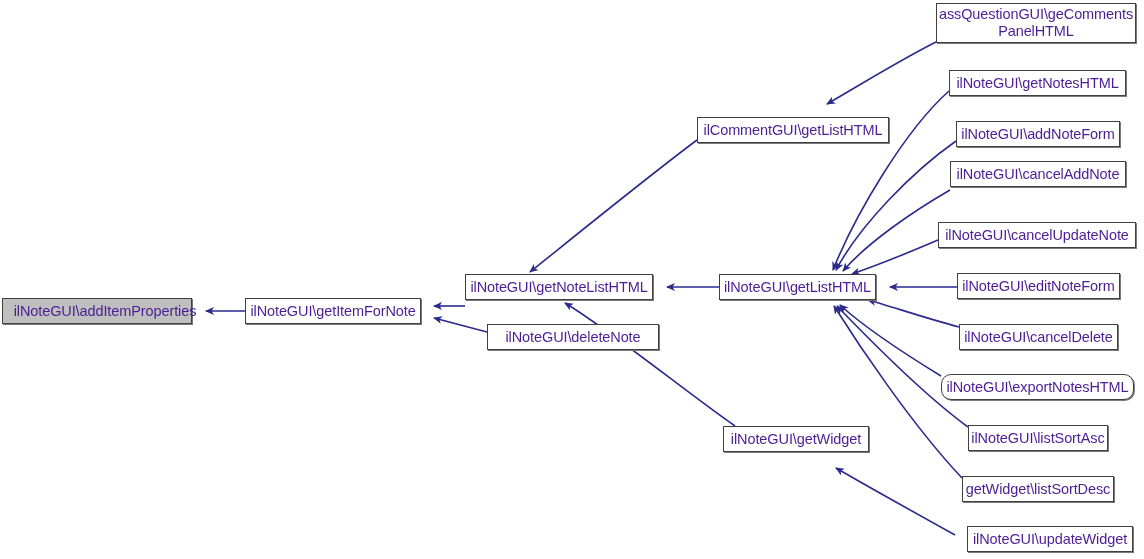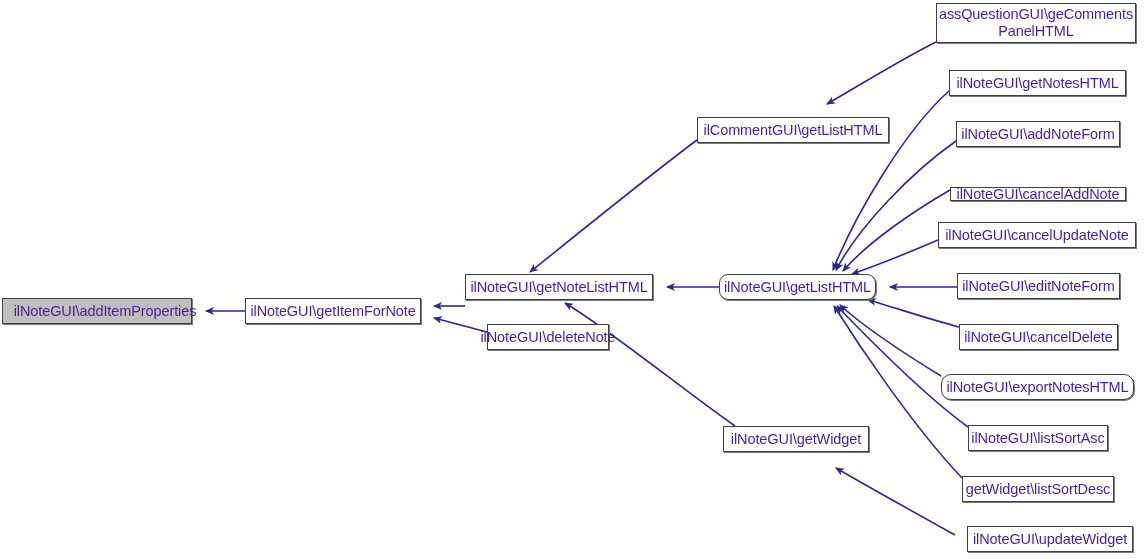--- a/index.html
+++ b/index.html
@@ -54,29 +54,29 @@
         <path d="M 941 376 C 905 354 862 325 840 305" fill="none" stroke="#2a2a8c" stroke-width="1.6" marker-end="url(#arrow)"></path>
         <path d="M 968 427 C 920 392 862 332 837 306" fill="none" stroke="#2a2a8c" stroke-width="1.6" marker-end="url(#arrow)"></path>
         <path d="M 962 478 C 912 425 858 344 834 306" fill="none" stroke="#2a2a8c" stroke-width="1.6" marker-end="url(#arrow)"></path>
         <path d="M 955 535 C 910 510 860 482 836 468" fill="none" stroke="#2a2a8c" stroke-width="1.6" marker-end="url(#arrow)"></path>
       </g>
   </svg>
   <div id="node-layer">
       <div class="node highlight" style="left: 2px; top: 298px; width: 190px; height: 26px; padding-left: 16px;">ilNoteGUI\addItemProperties</div>
       <div class="node" style="left: 245px; top: 298px; width: 176px; height: 26px;">ilNoteGUI\getItemForNote</div>
       <div class="node" style="left: 465px; top: 274px; width: 188px; height: 26px;">ilNoteGUI\getNoteListHTML</div>
-      <div class="node" style="left: 487px; top: 324px; width: 122px; height: 26px;">ilNoteGUI\deleteNote</div>
+      <div class="node" style="left: 487px; top: 324px; width: 172px; height: 26px;">ilNoteGUI\deleteNote</div>
       <div class="node" style="left: 697px; top: 117px; width: 192px; height: 26px;">ilCommentGUI\getListHTML</div>
-      <div class="node" style="left: 719px; top: 274px; width: 157px; height: 26px; border-radius: 9px;">ilNoteGUI\getListHTML</div>
+      <div class="node" style="left: 719px; top: 274px; width: 157px; height: 26px;">ilNoteGUI\getListHTML</div>
       <div class="node" style="left: 723px; top: 426px; width: 146px; height: 26px;">ilNoteGUI\getWidget</div>
       <div class="node" style="left: 936px; top: 3px; width: 200px; height: 40px;">assQuestionGUI\geComments
 PanelHTML</div>
       <div class="node" style="left: 949px; top: 70px; width: 177px; height: 26px;">ilNoteGUI\getNotesHTML</div>
       <div class="node" style="left: 956px; top: 121px; width: 164px; height: 26px;">ilNoteGUI\addNoteForm</div>
-      <div class="node" style="left: 950px; top: 187px; width: 176px; height: 14px;">ilNoteGUI\cancelAddNote</div>
+      <div class="node" style="left: 950px; top: 161px; width: 176px; height: 26px;">ilNoteGUI\cancelAddNote</div>
       <div class="node" style="left: 938px; top: 222px; width: 198px; height: 26px;">ilNoteGUI\cancelUpdateNote</div>
       <div class="node" style="left: 957px; top: 273px; width: 163px; height: 26px;">ilNoteGUI\editNoteForm</div>
       <div class="node" style="left: 959px; top: 324px; width: 159px; height: 26px;">ilNoteGUI\cancelDelete</div>
       <div class="node" style="left: 941px; top: 374px; width: 193px; height: 26px; border-radius: 10px;">ilNoteGUI\exportNotesHTML</div>
       <div class="node" style="left: 968px; top: 425px; width: 140px; height: 26px;">ilNoteGUI\listSortAsc</div>
       <div class="node" style="left: 962px; top: 476px; width: 152px; height: 26px;">getWidget\listSortDesc</div>
       <div class="node" style="left: 955px; top: 526px; width: 166px; height: 26px; margin-left: 12px;">ilNoteGUI\updateWidget</div>
     </div>
 </div>
 

